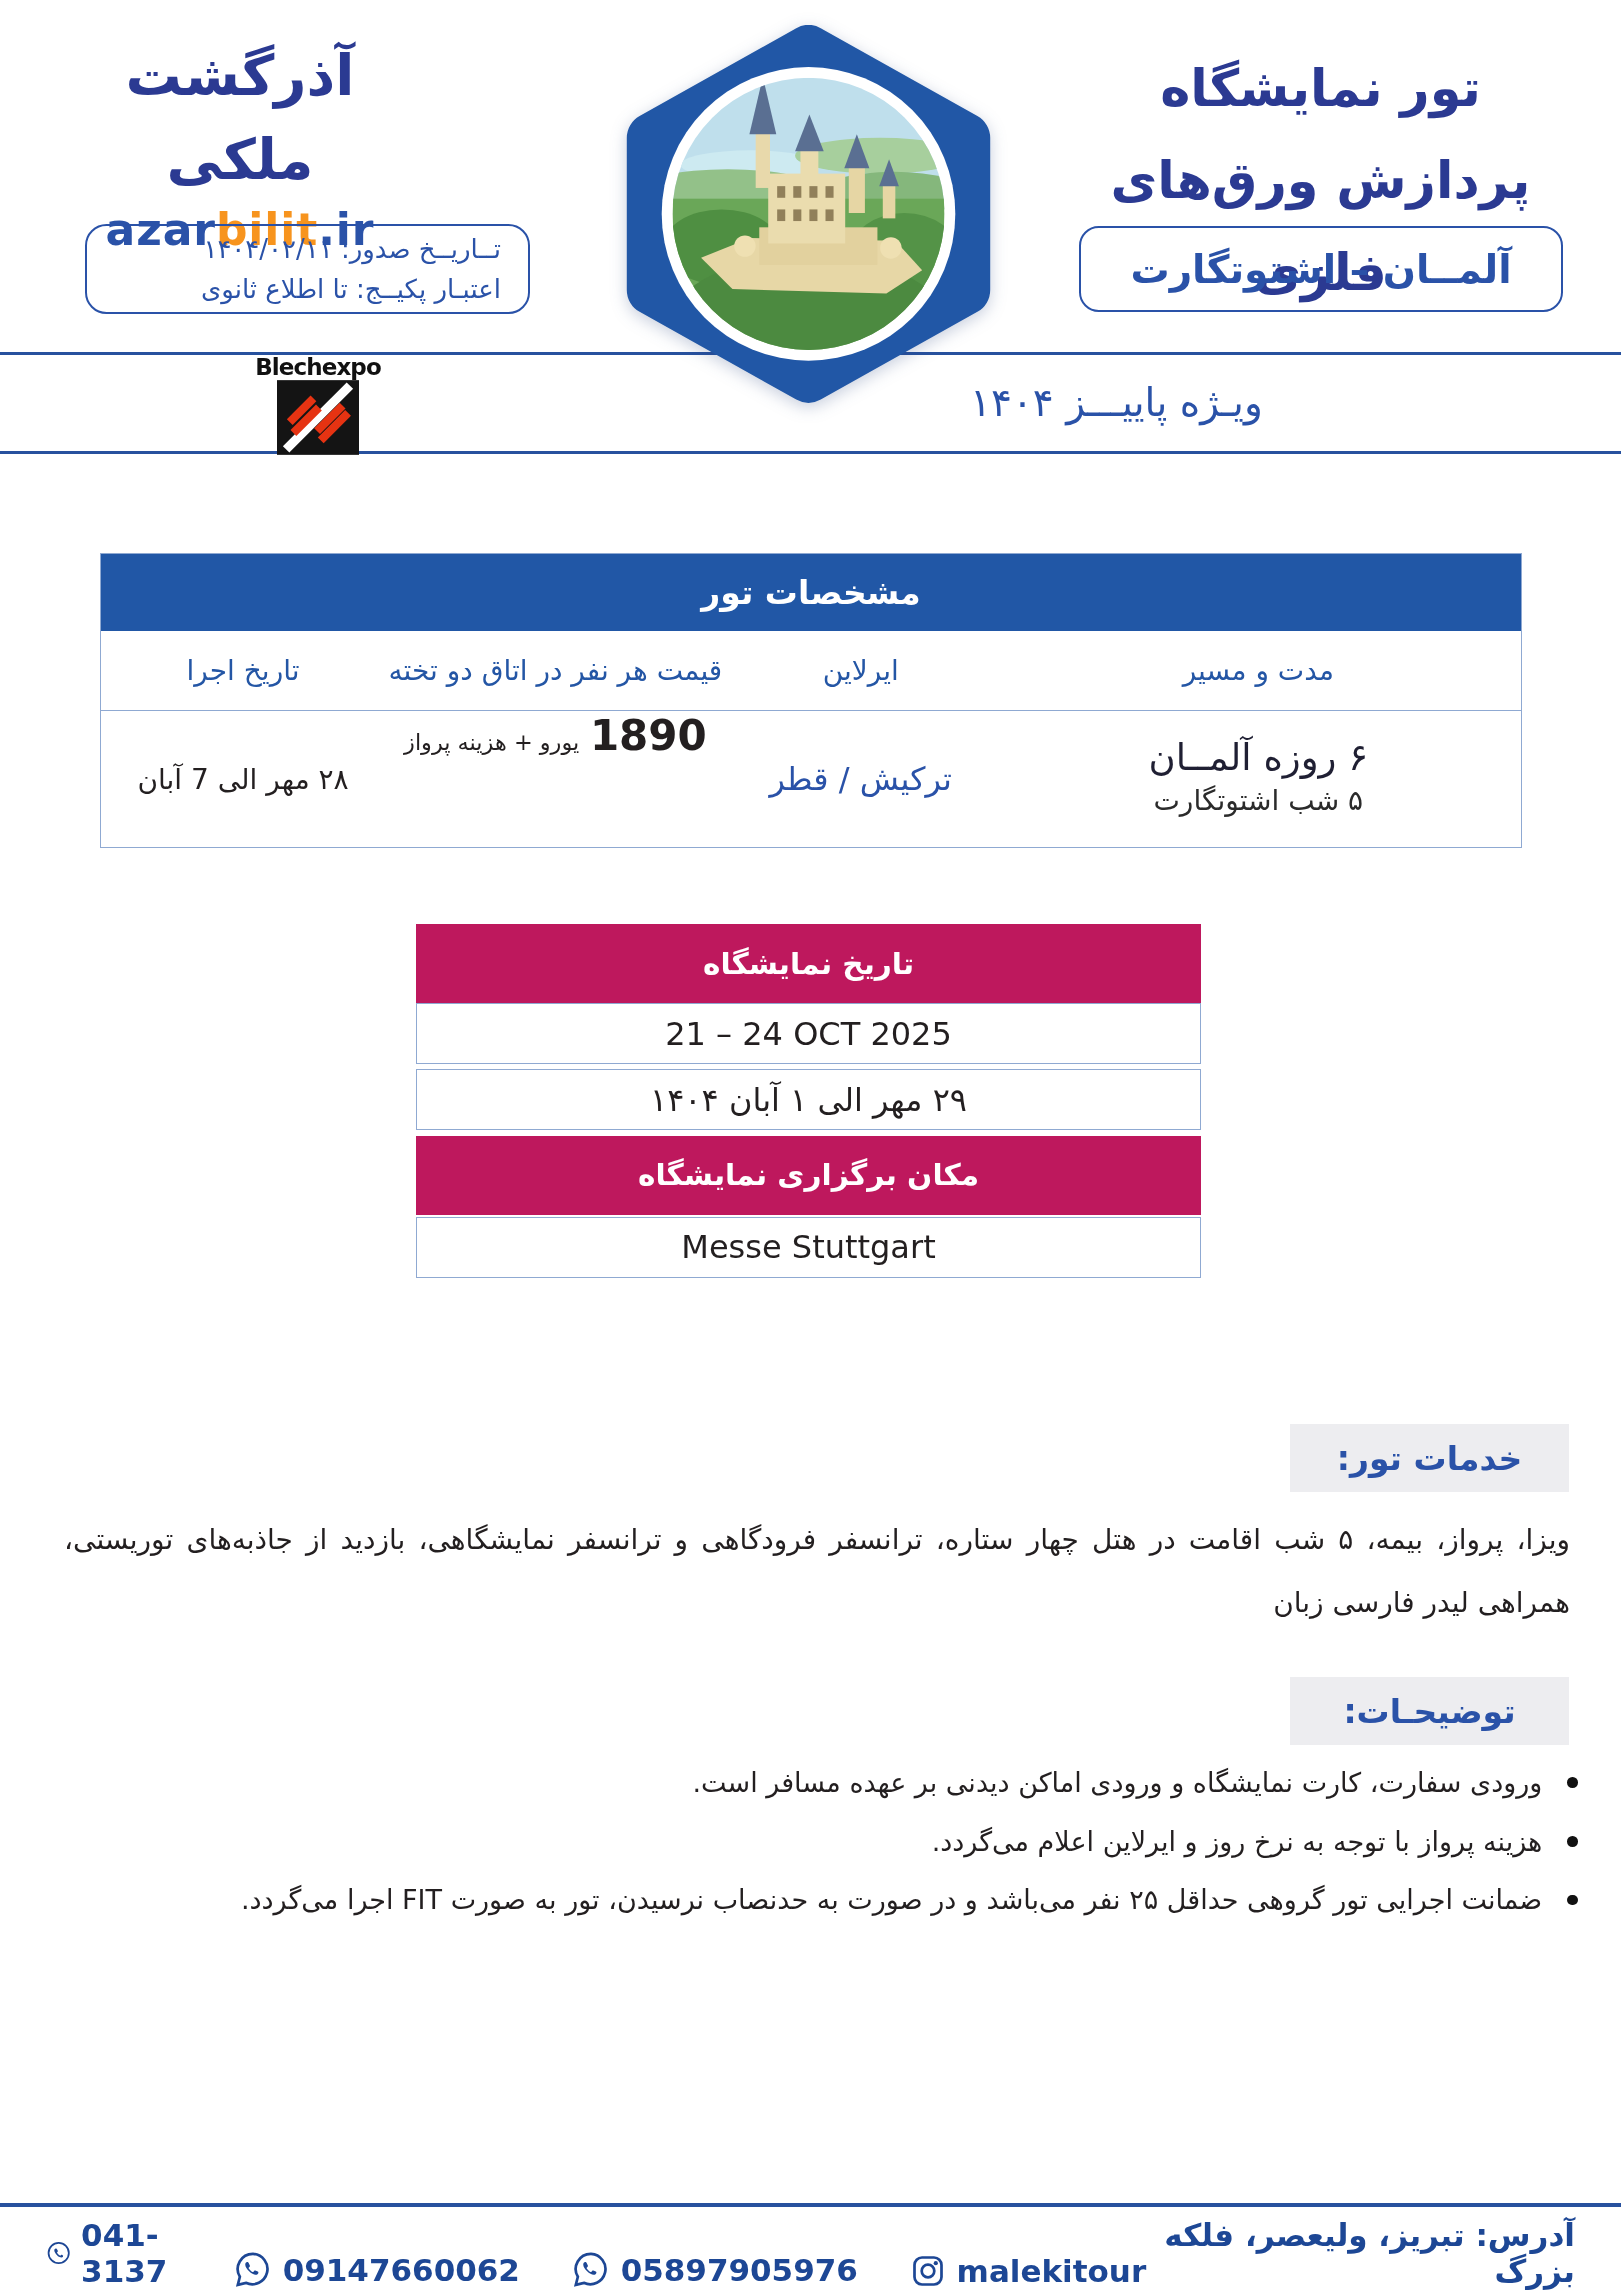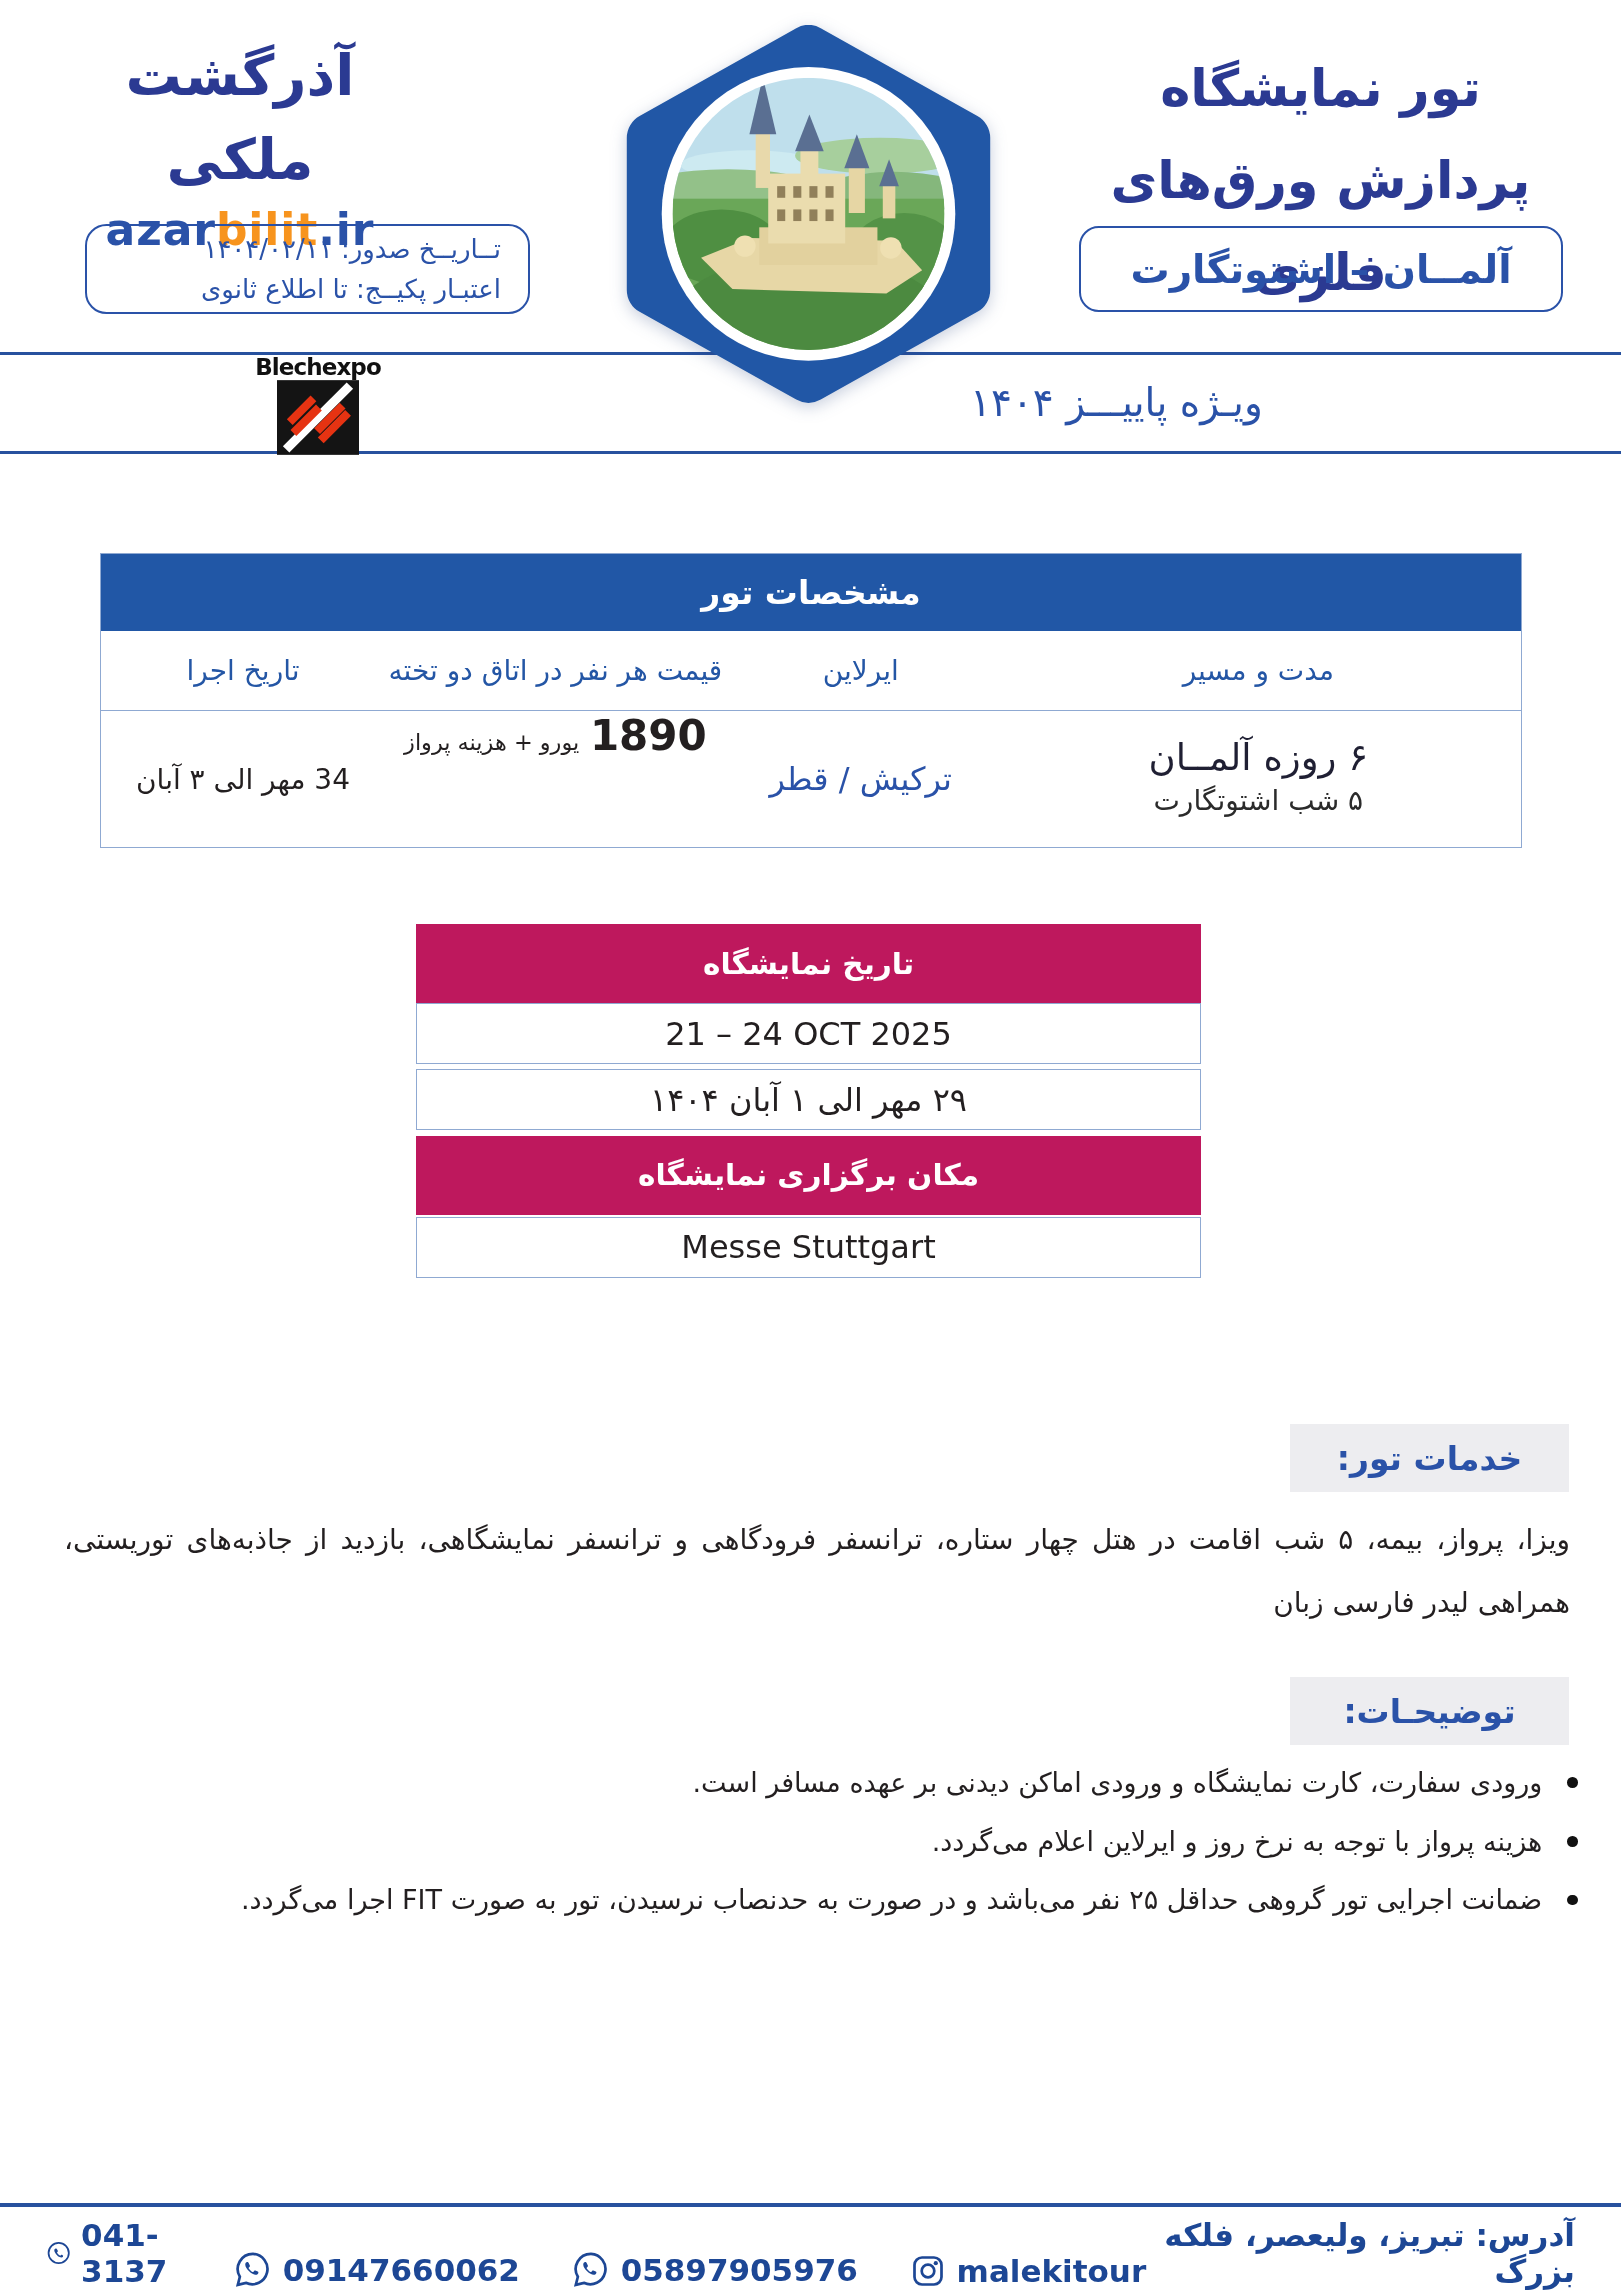--- a/index.html
+++ b/index.html
@@ -171,21 +171,21 @@
     <div class="specs-row">
       <div class="w-route">
         <div class="route-l1">۶ روزه آلمــان</div>
         <div class="route-l2">۵ شب اشتوتگارت</div>
       </div>
       <div class="w-air airline">ترکیش / قطر</div>
       <div class="w-price price-wrap">
         <span class="price-num">1890</span>
         <span class="price-suffix">یورو + هزینه پرواز</span>
       </div>
-      <div class="w-date exec-date">34 مهر الی ۳ آبان</div>
+      <div class="w-date exec-date">۲۸ مهر الی 7 آبان</div>
     </div>
   </div>
 
   <div class="expo-table">
     <div class="expo-h">تاریخ نمایشگاه</div>
     <div class="expo-r" dir="ltr">21 – 24 OCT 2025</div>
     <div class="expo-r gap6" dir="rtl">۲۹ مهر الی ۱ آبان ۱۴۰۴</div>
     <div class="expo-h gap6">مکان برگزاری نمایشگاه</div>
     <div class="expo-r gap2" dir="ltr">Messe Stuttgart</div>
   </div>

